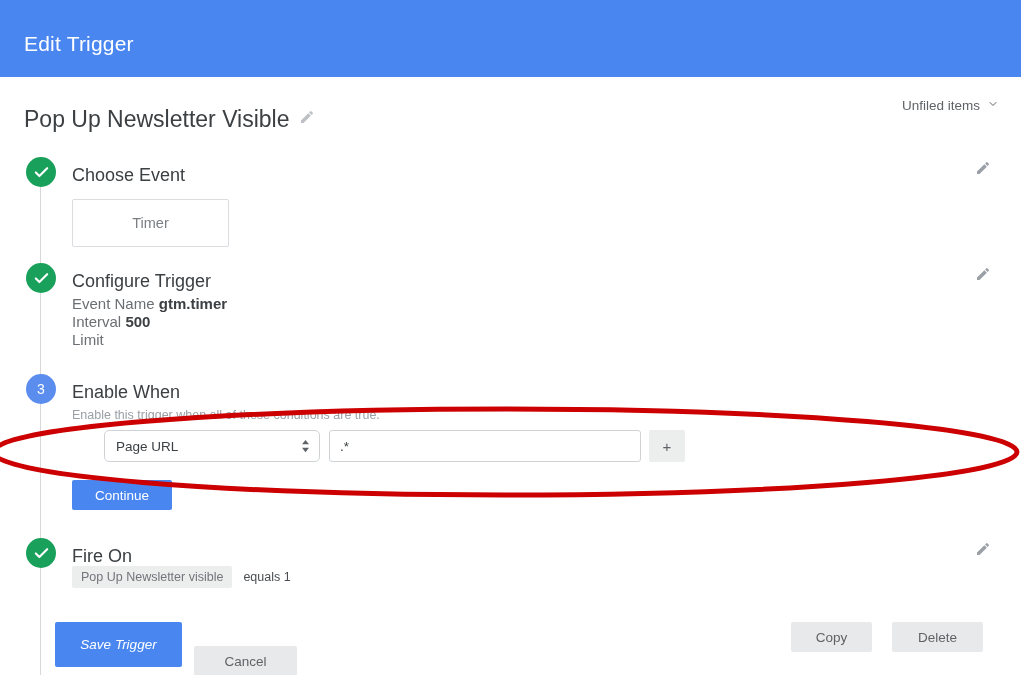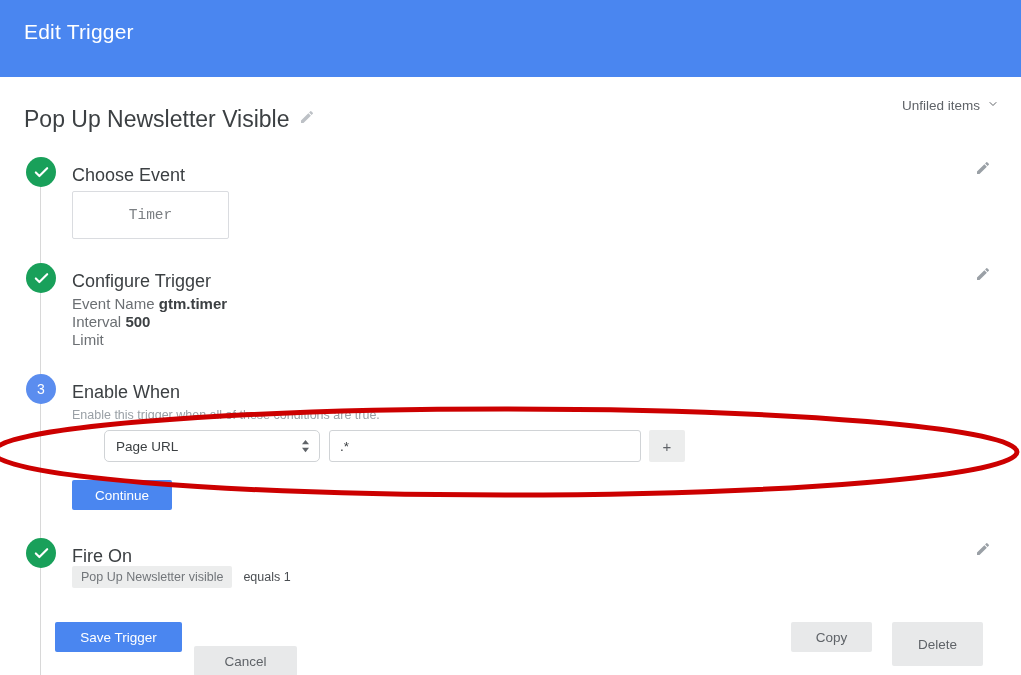--- a/index.html
+++ b/index.html
@@ -23,21 +23,21 @@
   .header {
     position: absolute;
     left: 0; top: 0;
     width: 1021px;
     height: 77px;
     background: #4a86f0;
   }
   .header-title {
     position: absolute;
     left: 24px;
-    top: 20px;
+    top: 32px;
     font-size: 21px;
     font-weight: 400;
     color: #ffffff;
     letter-spacing: 0.2px;
   }
 
   
   .title-row {
     position: absolute;
     left: 24px;
@@ -262,24 +262,24 @@
     display: flex;
     gap: 12px;
   }
   .footer-right {
     position: absolute;
     right: 38px;
     top: 622px;
     display: flex;
     gap: 20px;
   }
-  .btn-save { width: 127px; height: 30px; }
+  .btn-save { width: 127px; height: 45px; font-style: italic; }
   .btn-cancel { width: 103px; height: 30px; margin-top: 24px; }
   .btn-copy { width: 81px; height: 30px; }
-  .btn-delete { width: 91px; height: 44px; }
+  .btn-delete { width: 91px; height: 30px; }
 
   
   .annotation {
     position: absolute;
     left: 0; top: 0;
     width: 1021px;
     height: 675px;
     pointer-events: none;
     z-index: 50;
   }
@@ -319,21 +319,21 @@
         <svg width="17" height="17" viewBox="0 0 24 24" fill="none" stroke="#ffffff" stroke-width="3" stroke-linecap="round" stroke-linejoin="round">
           <polyline points="20 6 9 17 4 12"></polyline>
         </svg>
       </div>
       <div class="step-head">Choose Event</div>
       <span class="step-pencil">
         <svg width="16" height="16" viewBox="0 0 24 24" fill="#9aa0a6">
           <path d="M3 17.25V21h3.75L17.81 9.94l-3.75-3.75L3 17.25zM20.71 7.04a1 1 0 0 0 0-1.41l-2.34-2.34a1 1 0 0 0-1.41 0l-1.83 1.83 3.75 3.75 1.83-1.83z"></path>
         </svg>
       </span>
-      <div class="step-body" style="top:36px;font-family:Liberation Mono, monospace;">
+      <div class="step-body" style="top:44px;">
         <div class="event-card">
           <span>Timer</span>
         </div>
       </div>
     </div>
 
     <div class="step" style="top:106px;">
       <div class="step-marker done">
         <svg width="17" height="17" viewBox="0 0 24 24" fill="none" stroke="#ffffff" stroke-width="3" stroke-linecap="round" stroke-linejoin="round">
           <polyline points="20 6 9 17 4 12"></polyline>

